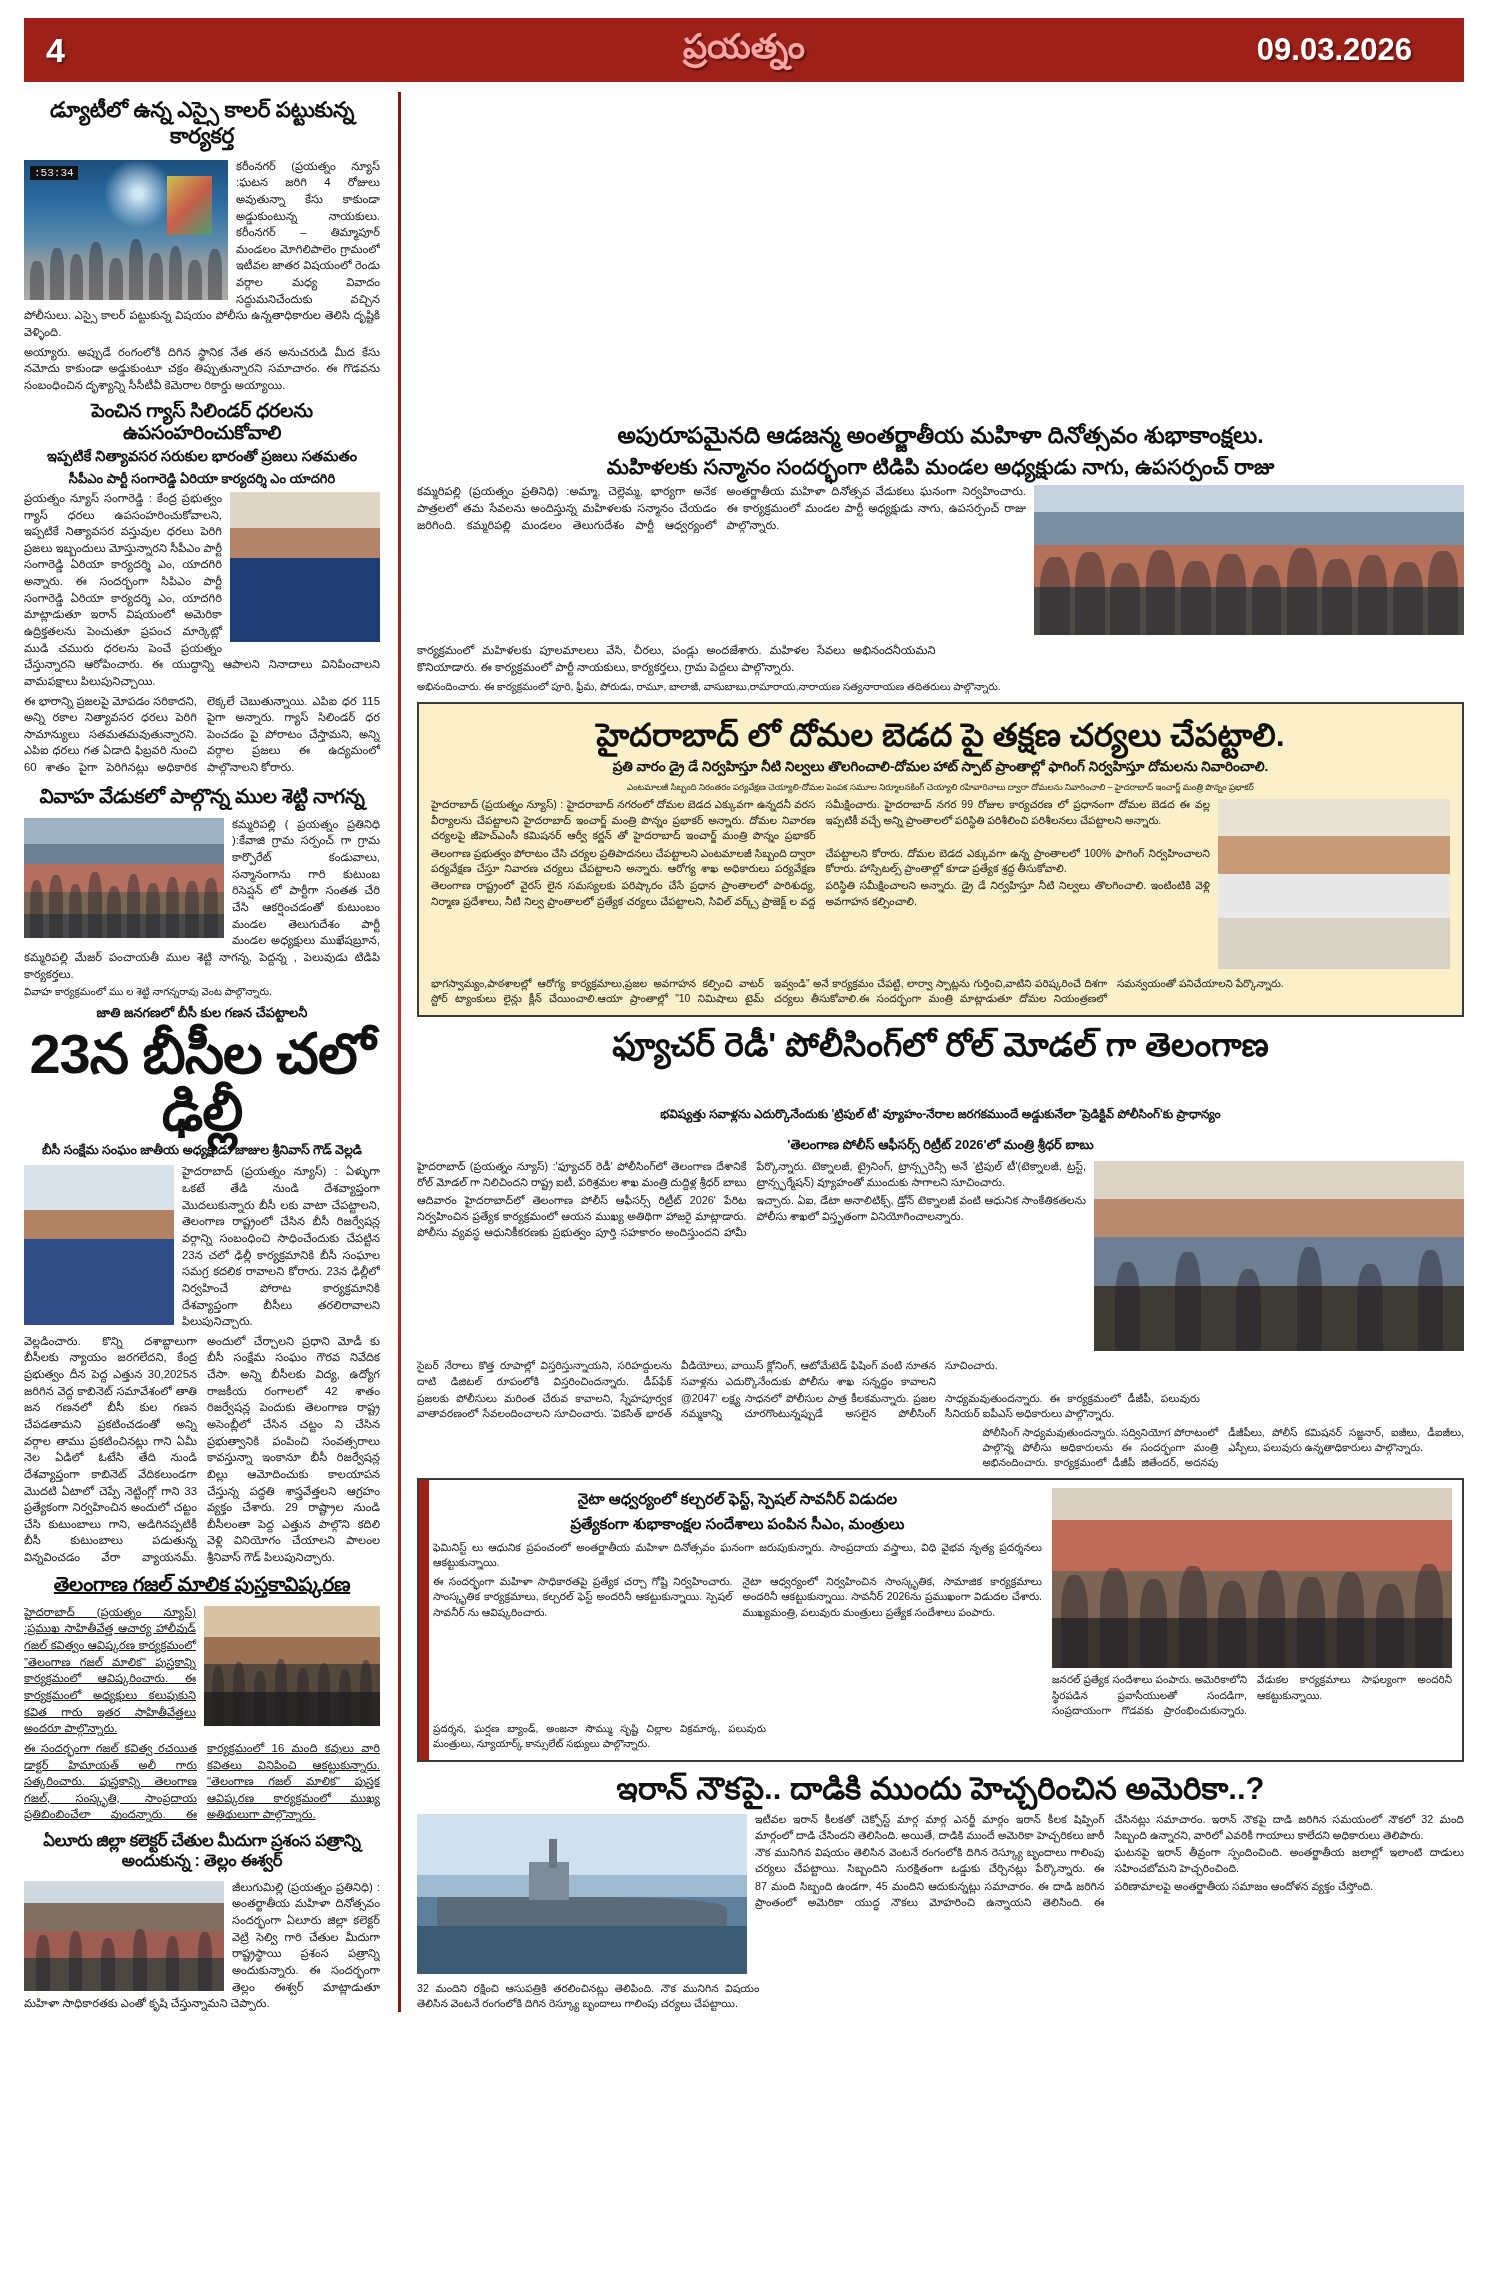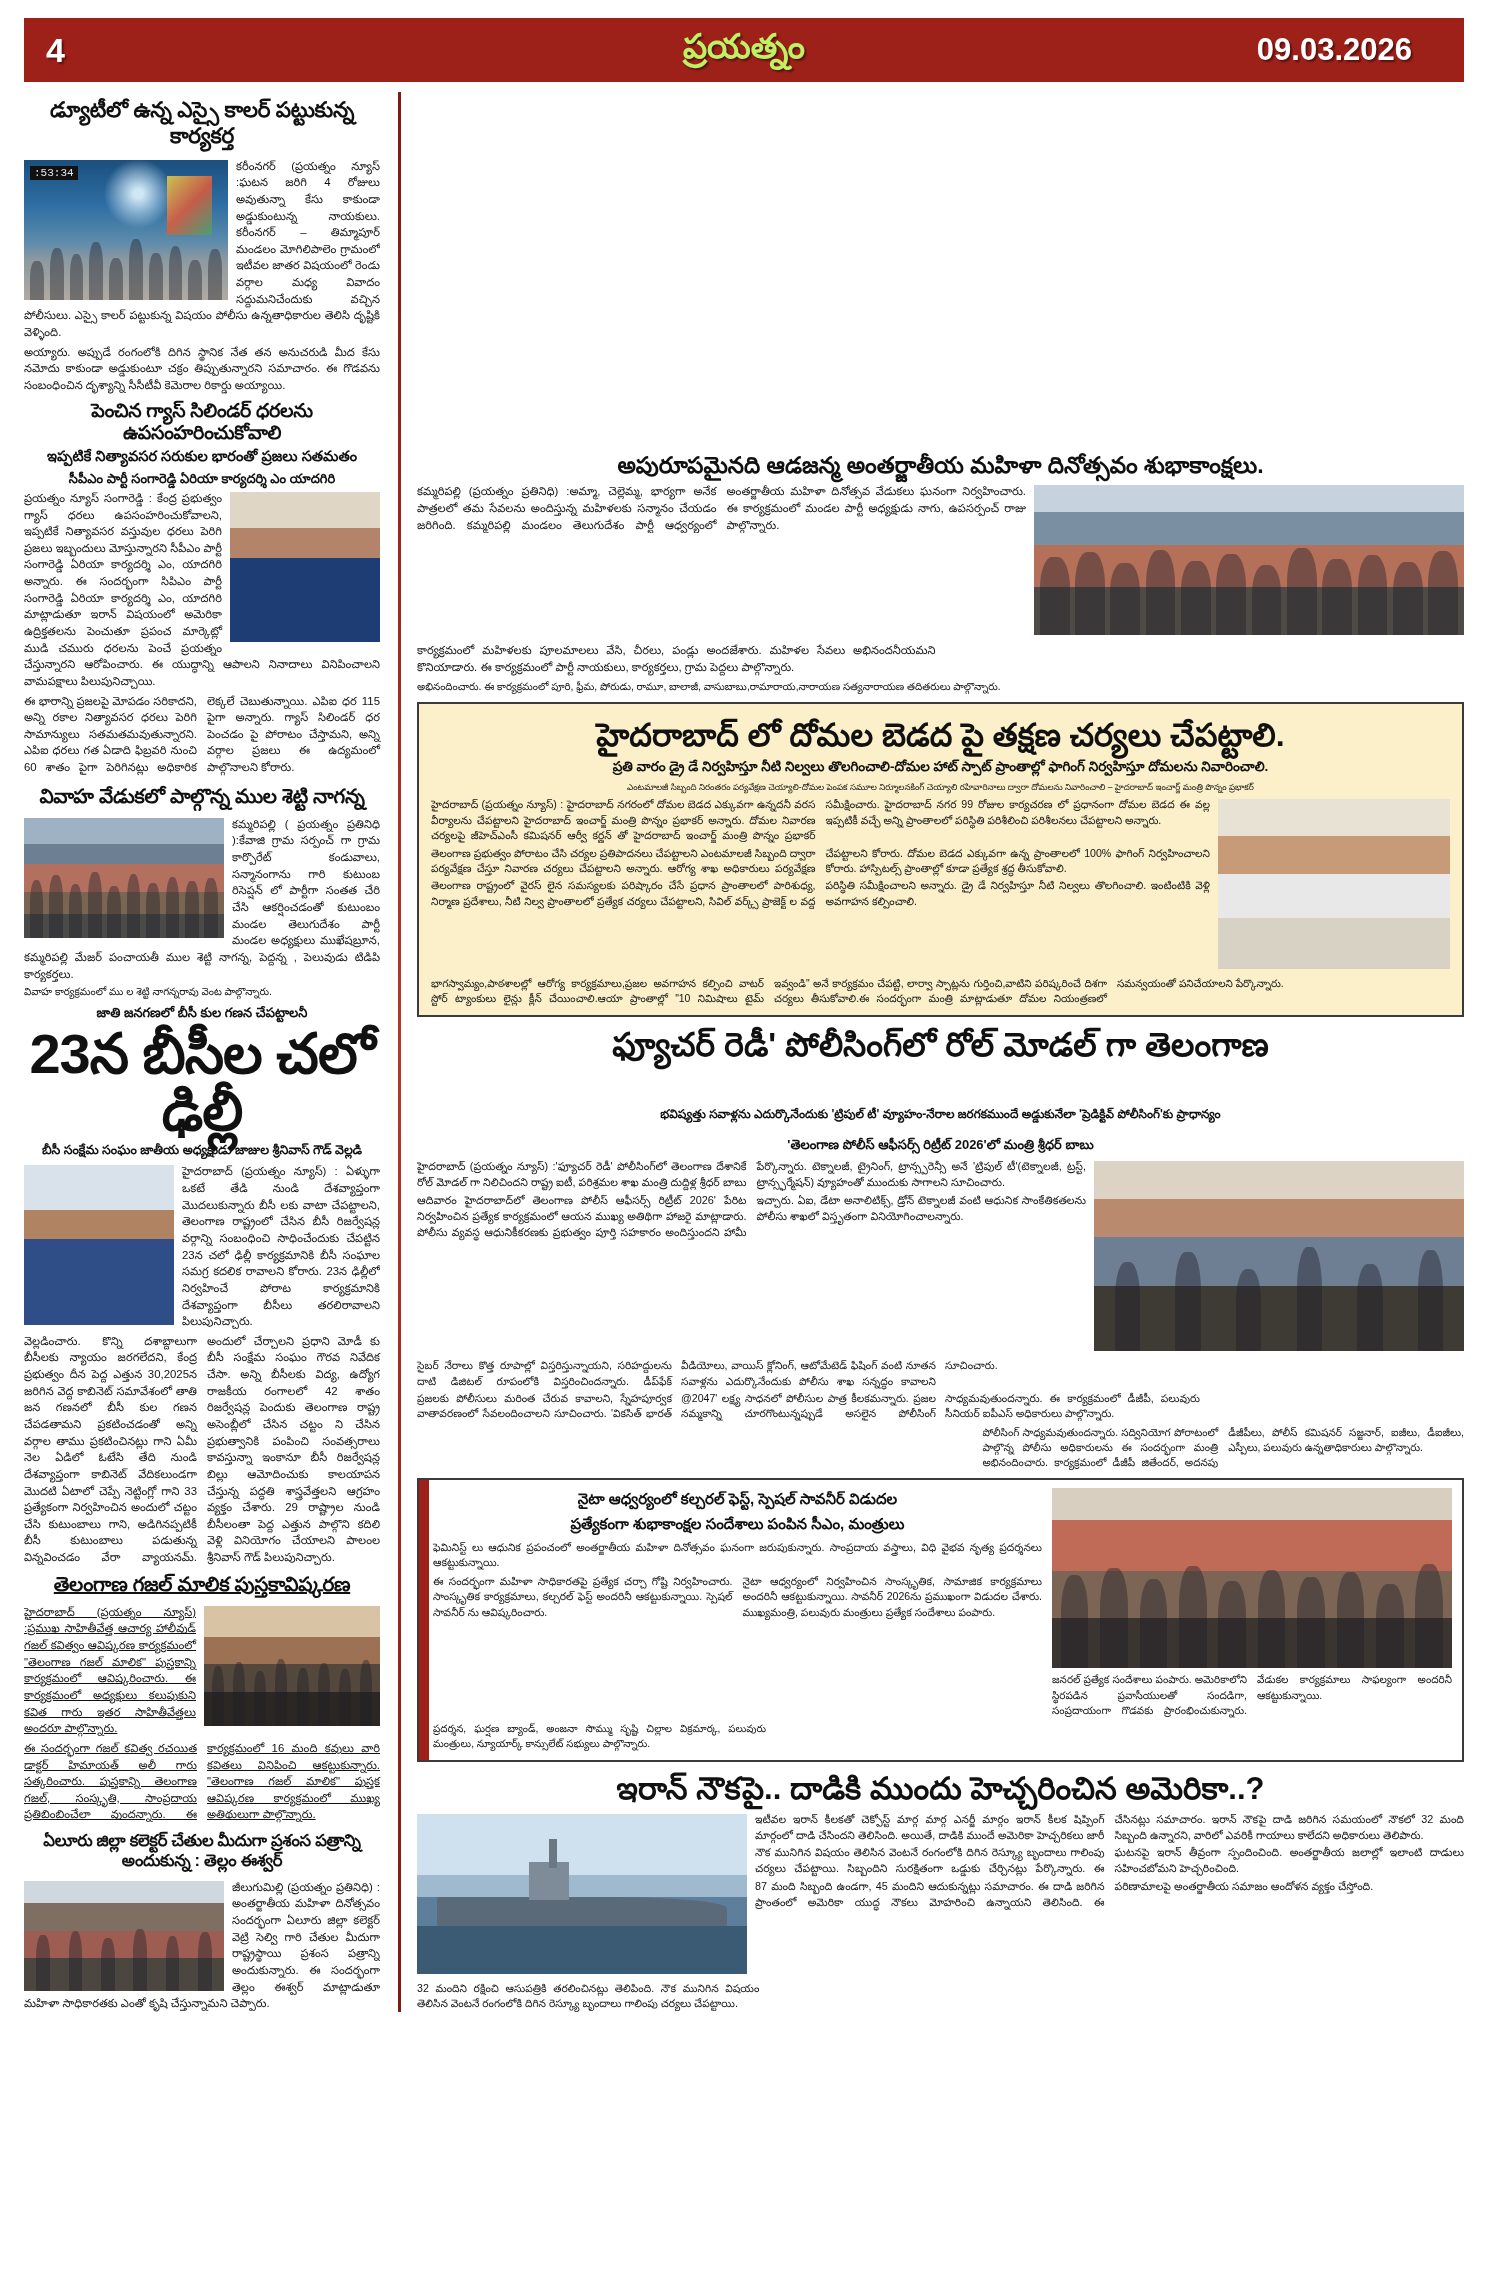--- a/index.html
+++ b/index.html
@@ -18,21 +18,21 @@
   .masthead {
     height: 64px; background:#9e2119; display:flex; align-items:center;
     padding: 0 22px; position:relative; margin-bottom: 10px;
   }
   .mast-page {
     color:#fff; font-size:34px; font-weight:bold; letter-spacing:0px;
     text-shadow: 2px 2px 2px rgba(0,0,0,.45);
   }
   .mast-title {
     position:absolute; left:0; right:0; text-align:center;
-    color:#bef264; font-size:34px; font-weight:bold;
+    color:#fca5a5; font-size:34px; font-weight:bold;
     text-shadow: 2px 2px 2px rgba(0,0,0,.45);
   }
   .mast-date {
     margin-left:auto; color:#fff; font-size:31px; font-weight:bold;
     text-shadow: 2px 2px 2px rgba(0,0,0,.45); padding-right:30px;
   }
 
   
   .cols { display:flex; gap:0; align-items:flex-end; }
   .col-left { width: 368px; flex:0 0 368px; padding-right:12px; }
@@ -239,20 +239,21 @@
       </div>
 
     </div>
 
     <div class="vrule"></div>
 
     <div class="col-right">
 
       <div>
         <div class="hl-med" style="font-size:23px;">అపురూపమైనది ఆడజన్మ అంతర్జాతీయ మహిళా దినోత్సవం శుభాకాంక్షలు.</div>
+        <div class="hl-med" style="font-size:21px;margin-top:6px;">మహిళలకు సన్మానం సందర్భంగా టిడిపి మండల అధ్యక్షుడు నాగు, ఉపసర్పంచ్ రాజు</div>
         <div class="flow" style="margin-top:4px;">
           <div class="photo ph-meet imgfloat-r" style="width:430px;height:150px;">
             <div class="ph-inner"></div>
             <div class="ph-figs">
               <i style="height:84%"></i>
                 <i style="height:90%"></i>
                 <i style="height:78%"></i>
                 <i style="height:92%"></i>
               <i style="height:80%"></i>
                 <i style="height:88%"></i>

